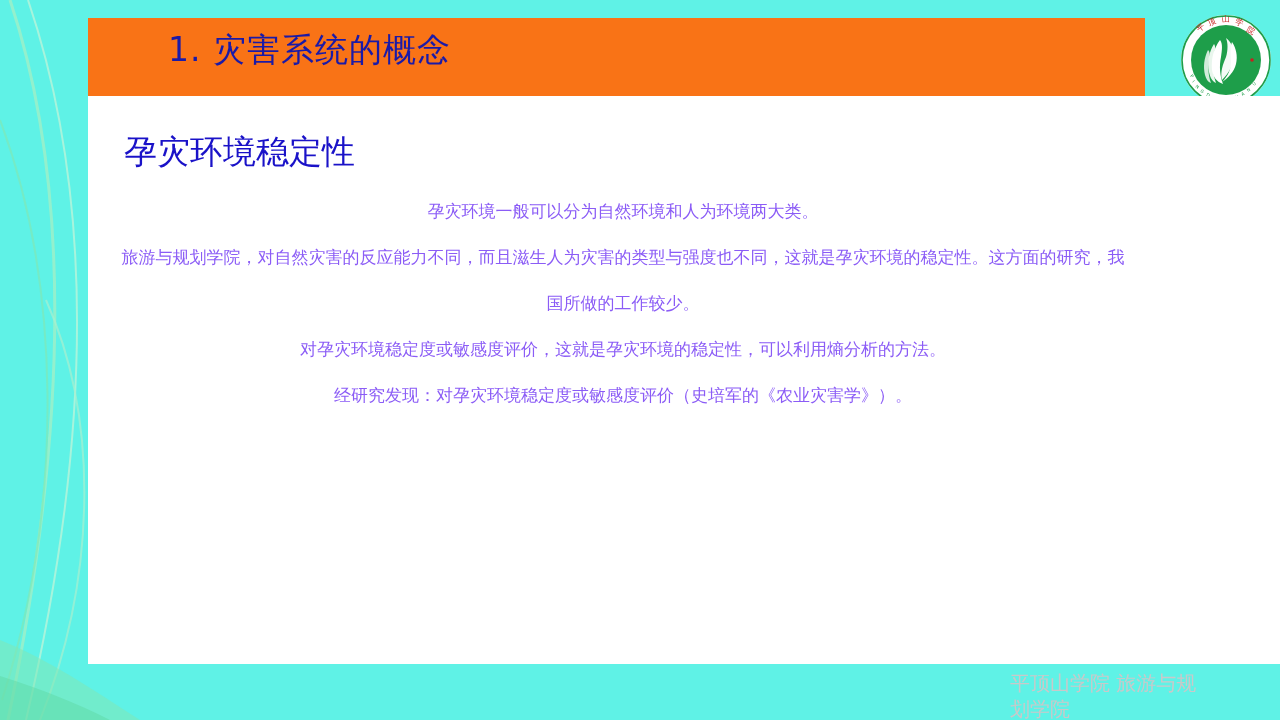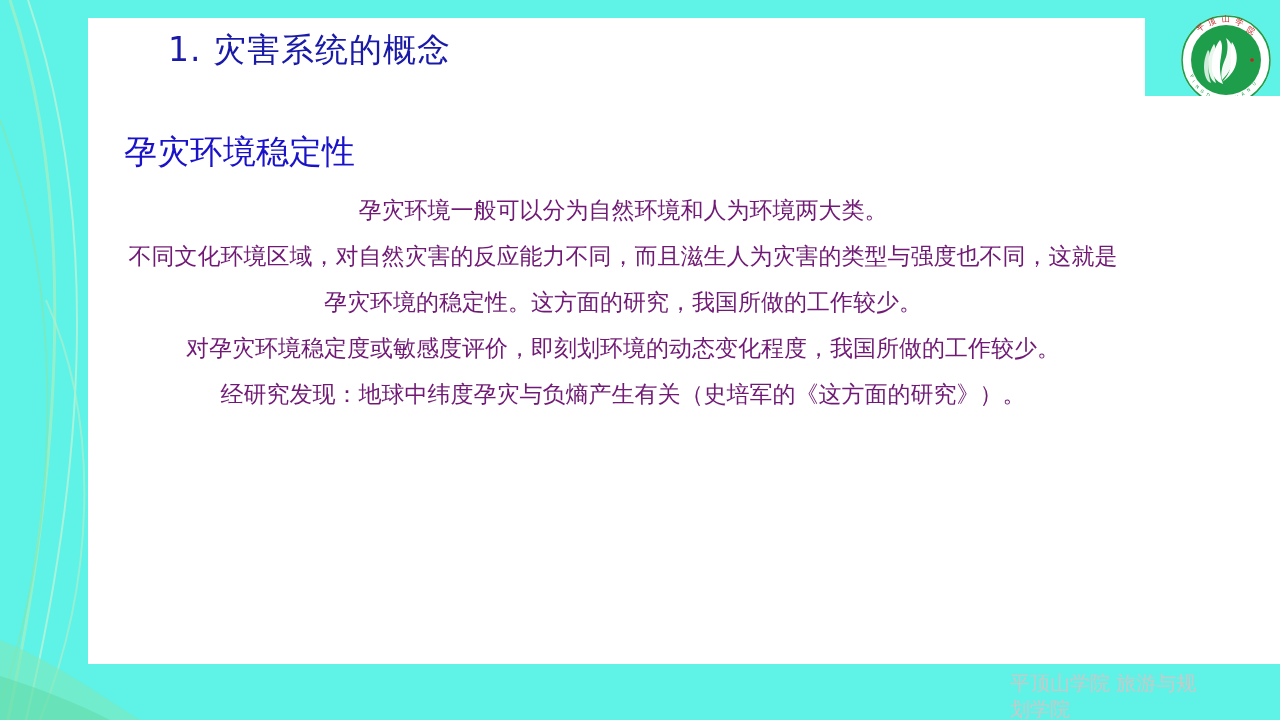--- a/index.html
+++ b/index.html
@@ -30,21 +30,21 @@
     pointer-events: none;
   }
 
   
   #title-band {
     position: absolute;
     left: 88px;
     top: 18px;
     width: 1057px;
     height: 78px;
-    background: #ffffff;
+    background: #f97316;
     box-sizing: border-box;
   }
   #title-text {
     position: absolute;
     left: 80px;
     top: 10px;
     font-size: 33px;
     color: #1A1AA8;
     letter-spacing: 1px;
     white-space: nowrap;
@@ -88,25 +88,25 @@
     white-space: nowrap;
     font-family: "DejaVu Sans", "Liberation Sans", sans-serif;
   }
   #body-lines {
     position: absolute;
     left: 30px;
     top: 93px;
     width: 1010px;
   }
   .body-line {
-    font-size: 23px;
+    font-size: 17px;
     line-height: 46px;
-    color: #701a75;
+    color: #8b5cf6;
     white-space: nowrap;
-    font-family: Liberation Mono, monospace;
+    font-family: Liberation Sans, sans-serif;
   }
   .body-line.wrap {
     white-space: normal;
   }
 
   
   #footer {
     position: absolute;
     left: 1010px;
     top: 670px;
@@ -175,21 +175,21 @@
       </g>
       <circle cx="72" cy="46" r="1.8" fill="#C62020"></circle>
     </svg>
   </div>
 
   <div id="content-card">
     <div id="content-heading">孕灾环境稳定性</div>
 
     <div id="body-lines">
       <div class="body-line">孕灾环境一般可以分为自然环境和人为环境两大类。</div>
-      <div class="body-line wrap">不同文化环境区域，对自然灾害的反应能力不同，而且滋生人为灾害的类型与强度也不同，这就是孕灾环境的稳定性。这方面的研究，我国所做的工作较少。</div>
-      <div class="body-line">对孕灾环境稳定度或敏感度评价，即刻划环境的动态变化程度，我国所做的工作较少。</div>
-      <div class="body-line">经研究发现：地球中纬度孕灾与负熵产生有关（史培军的《这方面的研究》）。</div>
+      <div class="body-line wrap">旅游与规划学院，对自然灾害的反应能力不同，而且滋生人为灾害的类型与强度也不同，这就是孕灾环境的稳定性。这方面的研究，我国所做的工作较少。</div>
+      <div class="body-line">对孕灾环境稳定度或敏感度评价，这就是孕灾环境的稳定性，可以利用熵分析的方法。</div>
+      <div class="body-line">经研究发现：对孕灾环境稳定度或敏感度评价（史培军的《农业灾害学》）。</div>
     </div>
   </div>
 
   <div id="footer">平顶山学院  旅游与规划学院</div>
 
 </div>
 
 </body></html>

